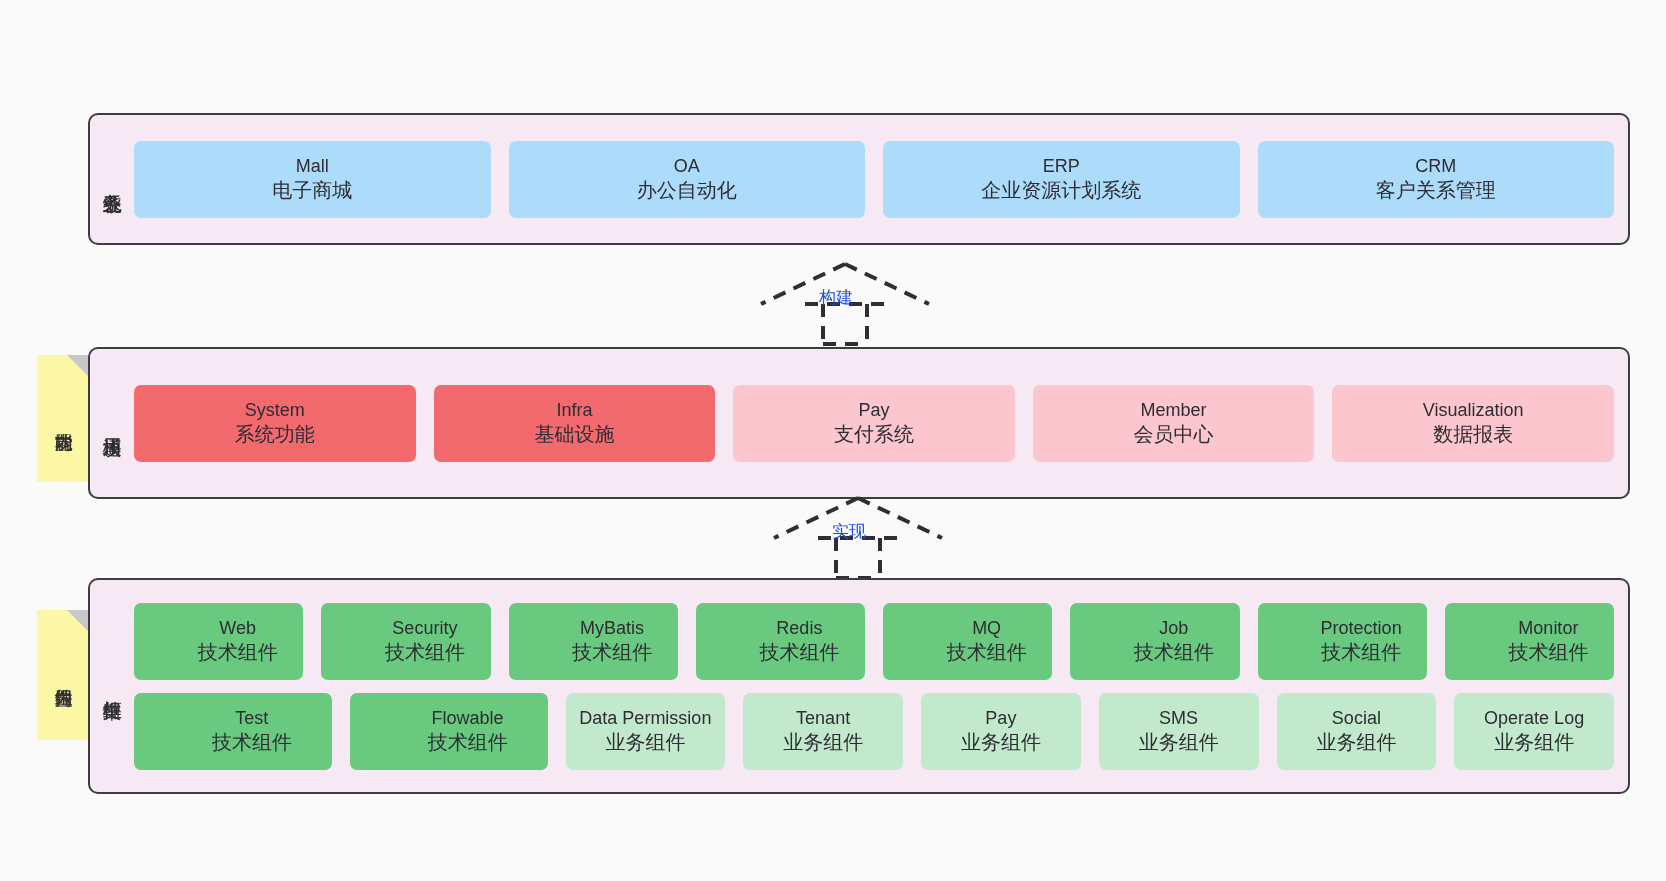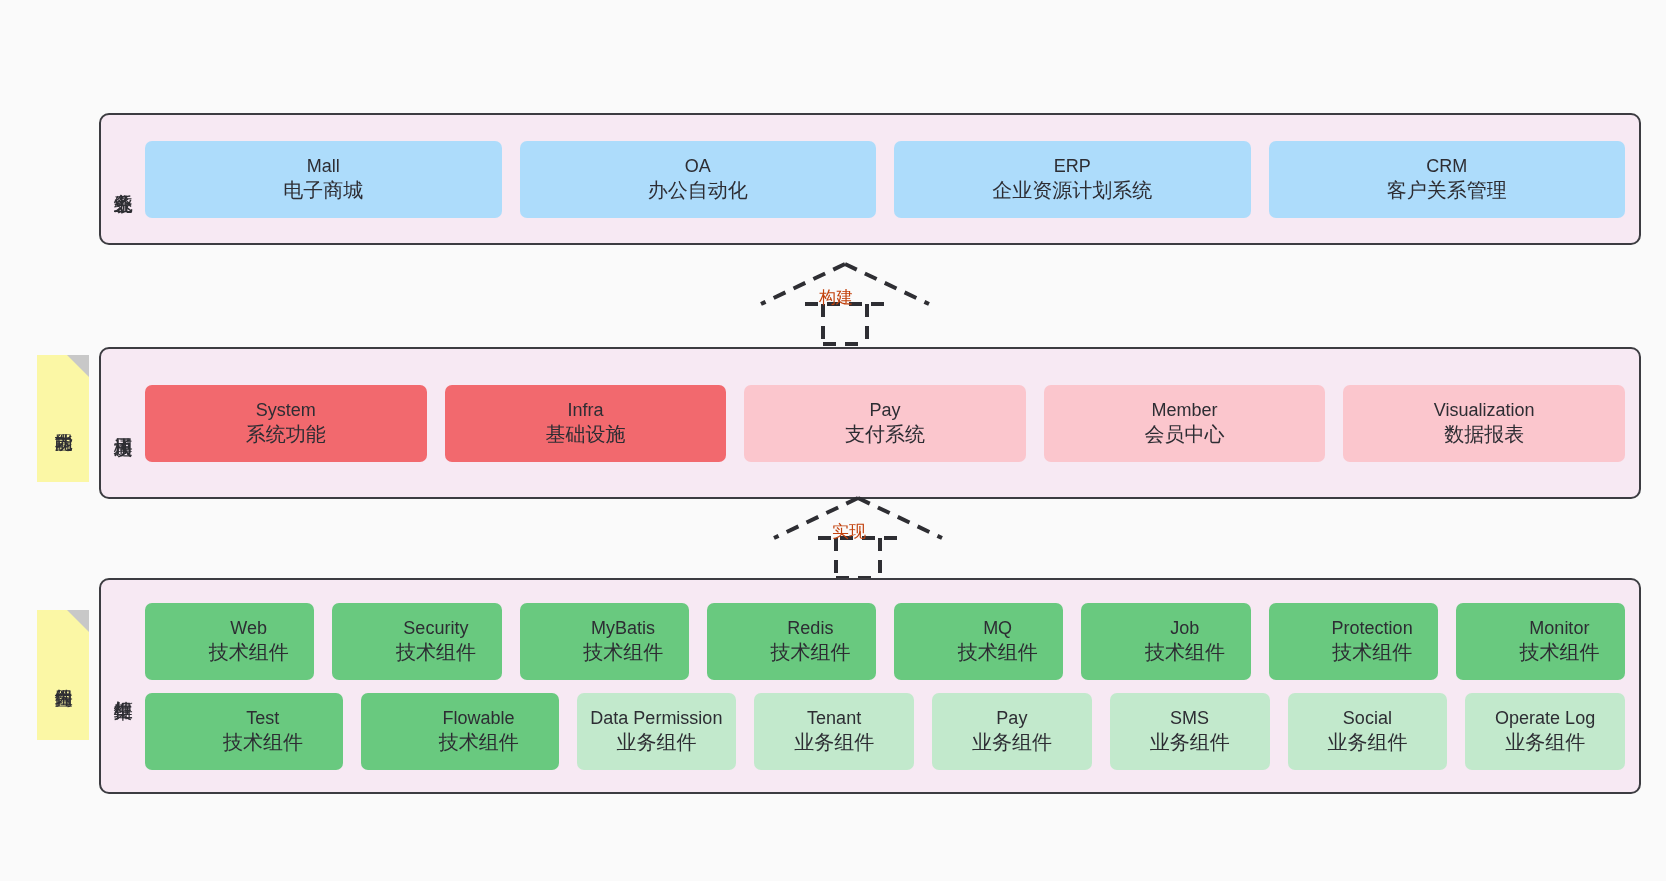--- a/index.html
+++ b/index.html
@@ -28,21 +28,20 @@
   
   .layer {
     position: absolute;
     box-sizing: border-box;
     background: #f7e9f3;
     border: 2.2px solid #3c3c41;
     border-radius: 10px;
     display: flex;
     flex-direction: row;
     align-items: stretch;
-    margin-left: 11px;
   }
 
   
   .layer-label {
     flex: 0 0 auto;
     width: 44px;
     display: flex;
     align-items: center;
     justify-content: center;
     font-size: 19px;
@@ -128,21 +127,21 @@
   
   .arrow {
     position: absolute;
     width: 170px;
     height: 95px;
   }
   .arrow svg { display: block; overflow: visible; }
   .arrow-label {
     position: absolute;
     font-size: 17px;
-    color: #c2410c;
+    color: #1d4ed8;
     background: #fafafa;
     padding: 0 2px;
     white-space: nowrap;
     text-align: center;
   }
 </style>
 </head>
 <body>
 
 <div id="canvas">

